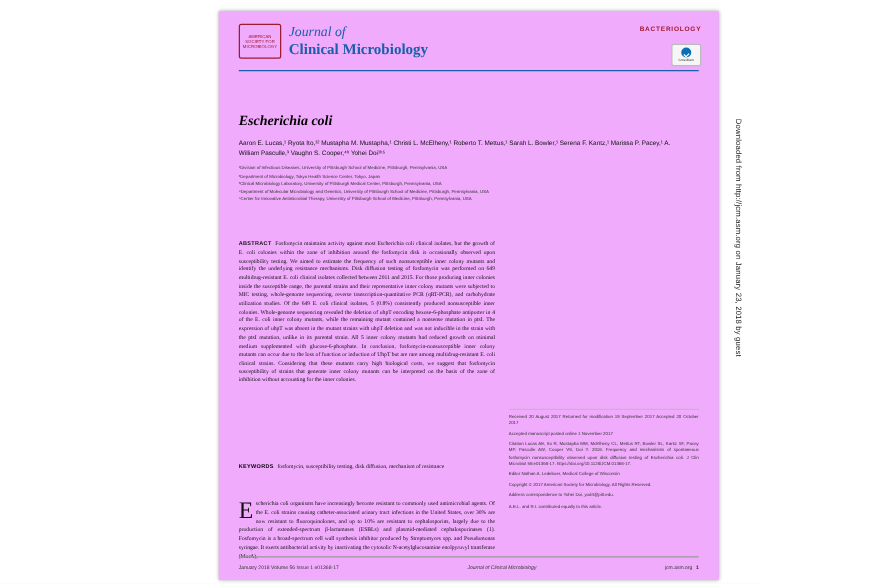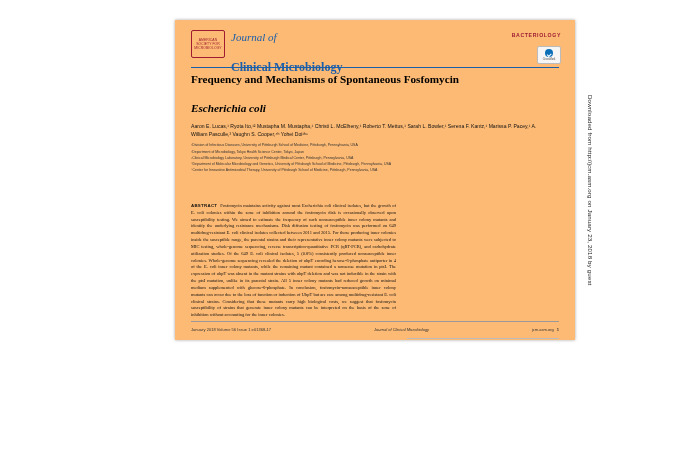--- a/index.html
+++ b/index.html
@@ -10,24 +10,24 @@
   body {
     width: 700px;
     height: 467px;
     overflow: hidden;
     font-family: "Liberation Serif", serif;
     color: #000;
   }
   .page {
     position: absolute;
     left: 175px;
-    top: 20px;
+    top: 9px;
     width: 400px;
-    height: 320px;
-    background: #fdba74;
+    height: 455px;
+    background: #f0abfc;
     box-shadow: 0 0 3px rgba(0,0,0,0.35);
     overflow: hidden;
   }
   .side-strip {
     position: absolute;
     left: 578px;
     top: 95px;
     width: 16px;
     height: 260px;
     font-family: "Liberation Sans", sans-serif;
@@ -76,21 +76,21 @@
     font-size: 11px;
     color: #1b5faa;
     line-height: 1;
   }
   .journal-title .j2 {
     display: block;
     font-size: 12px;
     font-weight: bold;
     color: #1b5faa;
     line-height: 1.15;
-    margin-top: 18px;
+    margin-top: 1px;
   }
   .section-label {
     position: absolute;
     right: 14px; top: 12px;
     font-family: "Liberation Sans", sans-serif;
     font-size: 5.2px;
     font-weight: bold;
     letter-spacing: 0.12em;
     color: #9e1b32;
   }
@@ -292,21 +292,21 @@
     <div class="section-label">BACTERIOLOGY</div>
     <div class="crossmark">
       <span class="cm-circle"></span>
       <span class="cm-label">CrossMark</span>
     </div>
   </div>
   <div class="rule-top"></div>
 
   <div class="title-block">
     <h1 class="art-title">
-      <span>Frequency and Mechanisms of Spontaneous Fosfomycin</span><br>
+      <br>
       <br>
       <span class="ital">Escherichia coli</span>
     </h1>
     <div class="authors">Aaron E. Lucas,¹ Ryota Ito,¹² Mustapha M. Mustapha,¹ Christi L. McElheny,¹ Roberto T. Mettus,¹ Sarah L. Bowler,¹ Serena F. Kantz,¹ Marissa P. Pacey,¹ A. William Pasculle,³ Vaughn S. Cooper,⁴ʰ Yohei Doi¹ʰ⁵</div>
     <div class="affil">
       <div>¹Division of Infectious Diseases, University of Pittsburgh School of Medicine, Pittsburgh, Pennsylvania, USA</div>
       <div>²Department of Microbiology, Tokyo Health Science Center, Tokyo, Japan</div>
       <div>³Clinical Microbiology Laboratory, University of Pittsburgh Medical Center, Pittsburgh, Pennsylvania, USA</div>
       <div>⁴Department of Molecular Microbiology and Genetics, University of Pittsburgh School of Medicine, Pittsburgh, Pennsylvania, USA</div>
       <div>⁵Center for Innovative Antimicrobial Therapy, University of Pittsburgh School of Medicine, Pittsburgh, Pennsylvania, USA</div>

